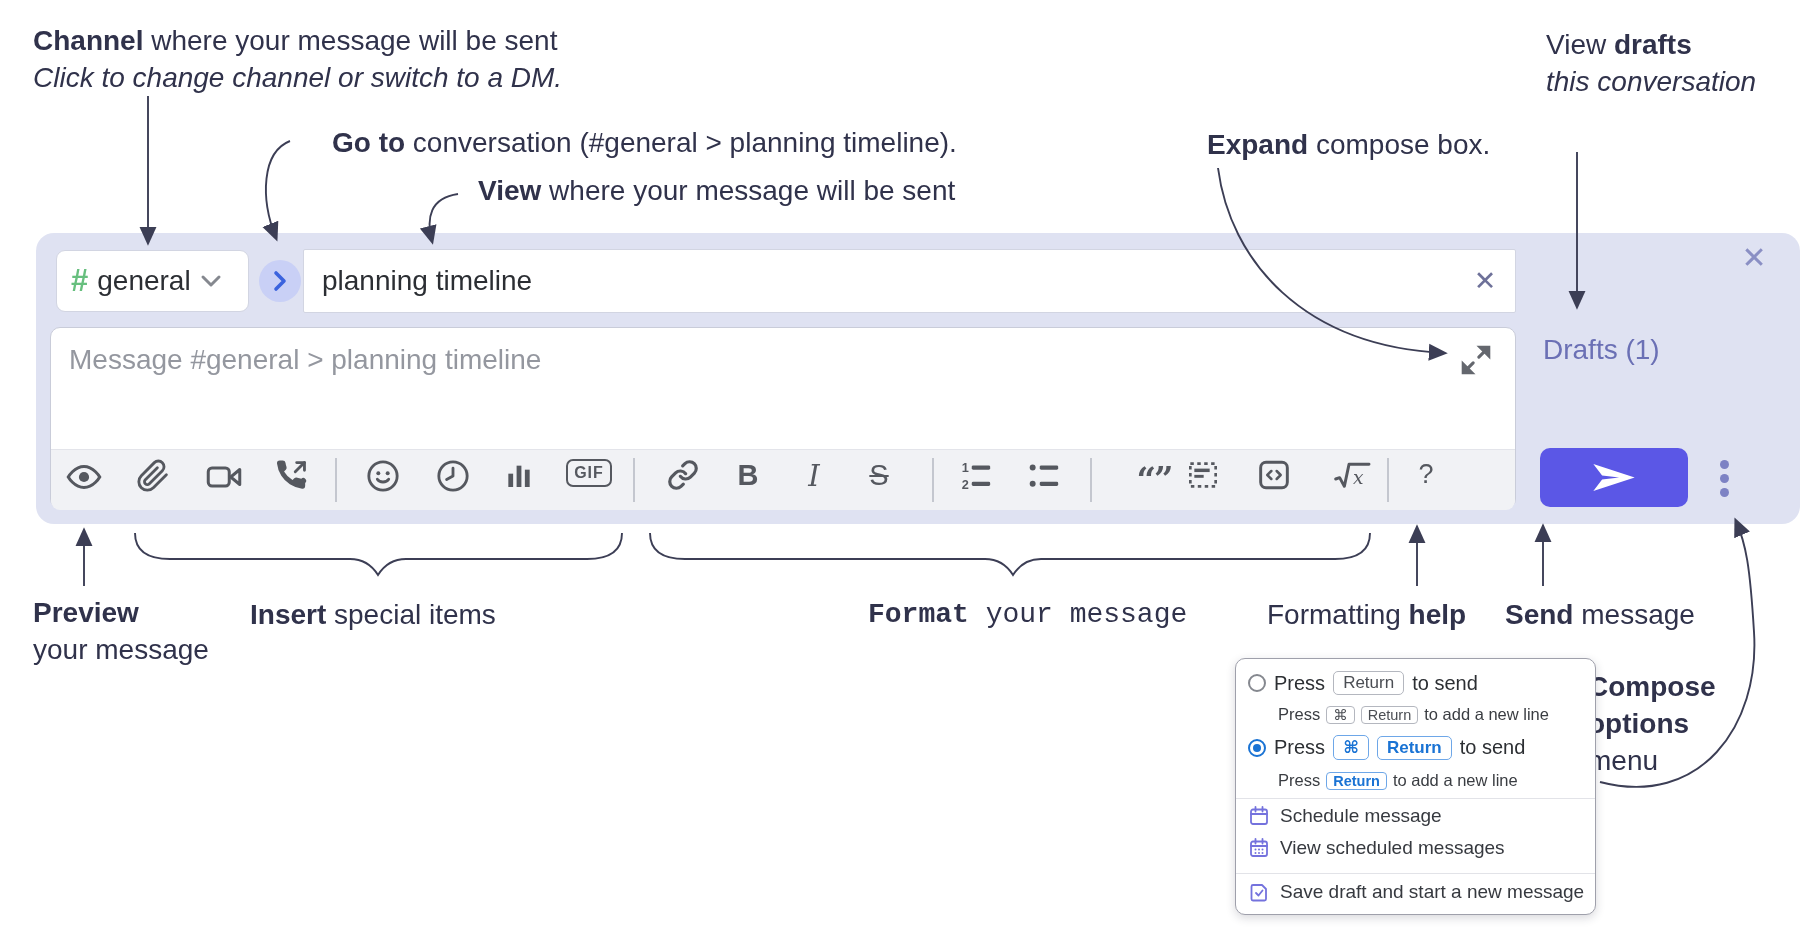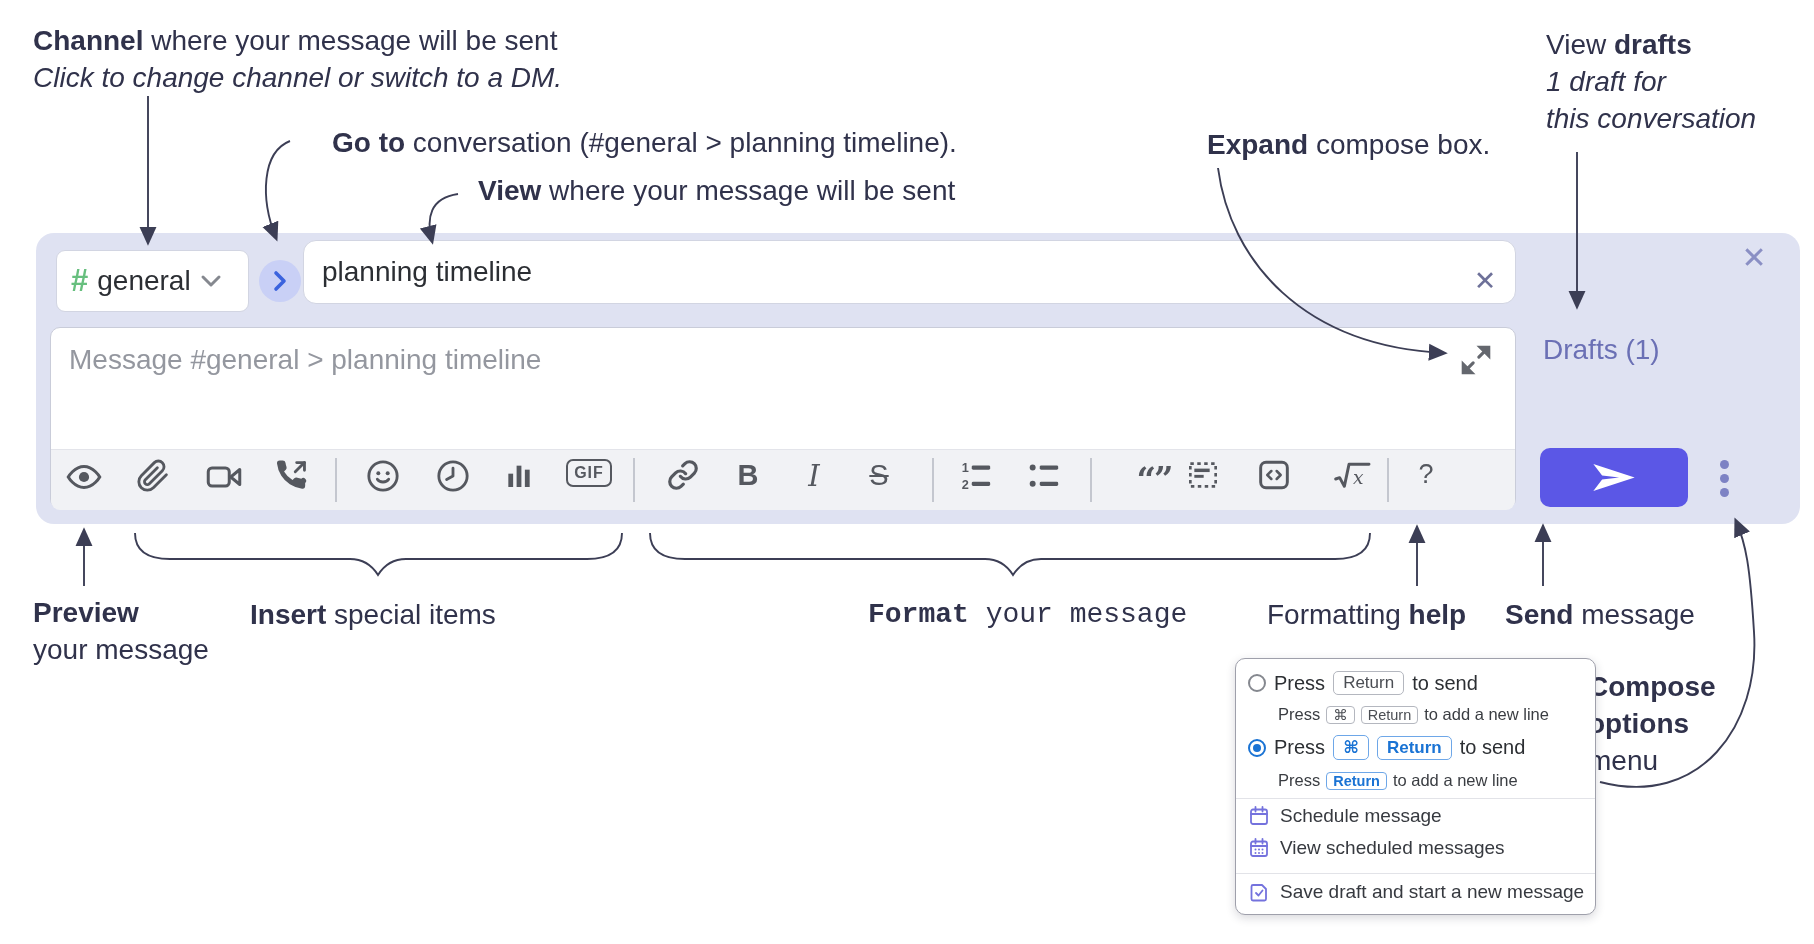--- a/index.html
+++ b/index.html
@@ -10,22 +10,22 @@
   .note b{font-weight:bold;}
   .italic{font-style:italic;}
   
   .panel{left:36px;top:233px;width:1764px;height:291px;background:#dfe2f2;border-radius:18px;}
   .chanbox{left:56px;top:250px;width:193px;height:62px;background:#fff;border:1px solid #d2d5e2;
            border-radius:9px;display:flex;align-items:center;padding:0 14px;box-sizing:border-box;gap:9px;}
   .hash{color:#67bf7e;font-size:31px;font-weight:bold;}
   .chan-label{font-size:28px;color:#2b2e33;}
   .gotocircle{left:259px;top:260px;width:42px;height:42px;border-radius:50%;background:#c9d0f6;
               display:flex;align-items:center;justify-content:center;}
-  .topicbox{left:303px;top:240px;width:1213px;height:64px;background:#fff;border:1px solid #d2d5e2;
-            border-radius:13px;display:flex;align-items:center;padding:0 18px;box-sizing:border-box;
+  .topicbox{left:303px;top:249px;width:1213px;height:64px;background:#fff;border:1px solid #d2d5e2;
+            border-radius:2px;display:flex;align-items:center;padding:0 18px;box-sizing:border-box;
             font-size:28px;color:#2b2e33;}
   .xbtn{font-size:27px;color:#6e7199;background:none;border:none;cursor:pointer;
         width:36px;height:36px;line-height:36px;text-align:center;padding:0;}
   .panel-close{left:1736px;top:240px;font-size:30px;color:#8a8fc4;}
   .msgbox{left:50px;top:327px;width:1466px;height:182px;background:#fff;border:1px solid #c9ccd9;
           border-radius:10px;box-sizing:border-box;}
   .placeholder{left:18px;top:16px;font-size:28px;color:#94979f;}
   .expandbtn{left:1408px;top:12px;width:40px;height:40px;background:none;border:none;cursor:pointer;padding:0;}
   .toolbar{left:0;top:121px;width:1464px;height:60px;background:#f1f2f5;border-top:1px solid #e3e4ea;
            border-radius:0 0 9px 9px;}
@@ -72,21 +72,20 @@
 <div class="abs note" style="left:478px;top:172px;">
   <b>View</b><span> where your message will be sent</span>
 </div>
 
 <div class="abs note" style="left:1207px;top:126px;">
   <b>Expand</b><span> compose box.</span>
 </div>
 
 <div class="abs note" style="left:1546px;top:26px;">
   <div><span>View </span><b>drafts</b></div>
-  <div class="italic">1 draft for</div>
   <div class="italic">this conversation</div>
 </div>
 
 <div class="abs panel"></div>
 
 <div class="abs chanbox">
   <span class="hash">#</span>
   <span class="chan-label">general</span>
   <svg width="22" height="14" viewBox="0 0 22 14">
     <polyline points="3,3 11,11 19,3" fill="none" stroke="#85888f" stroke-width="3" stroke-linecap="round" stroke-linejoin="round"></polyline>

